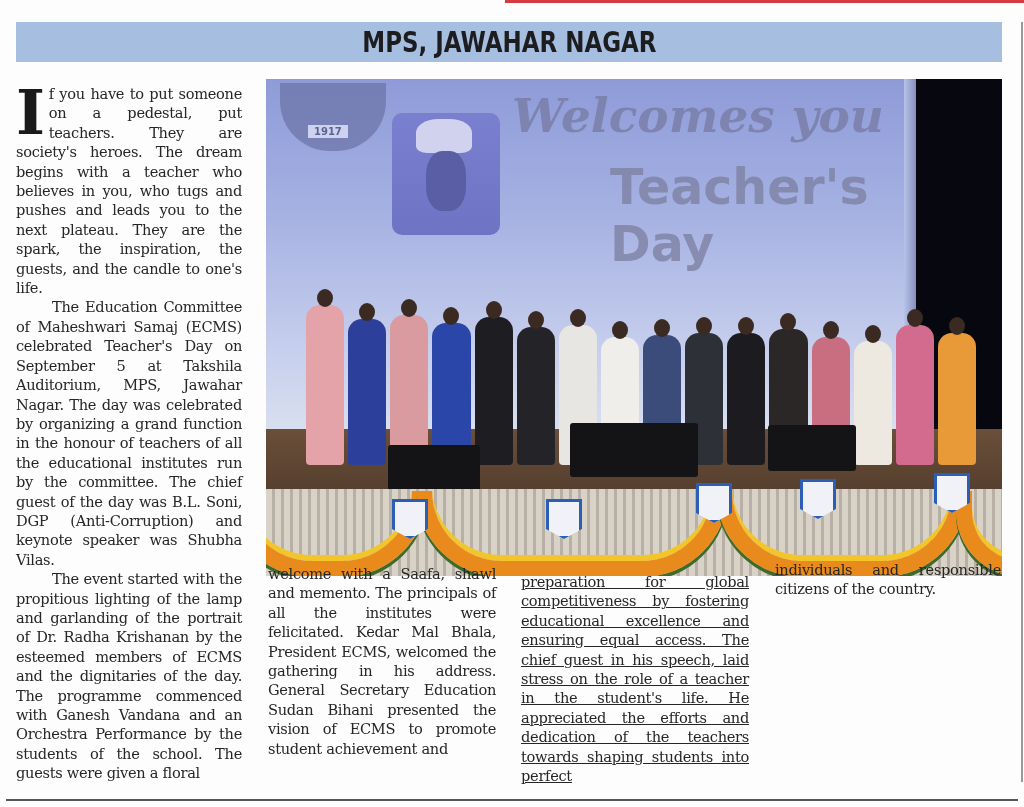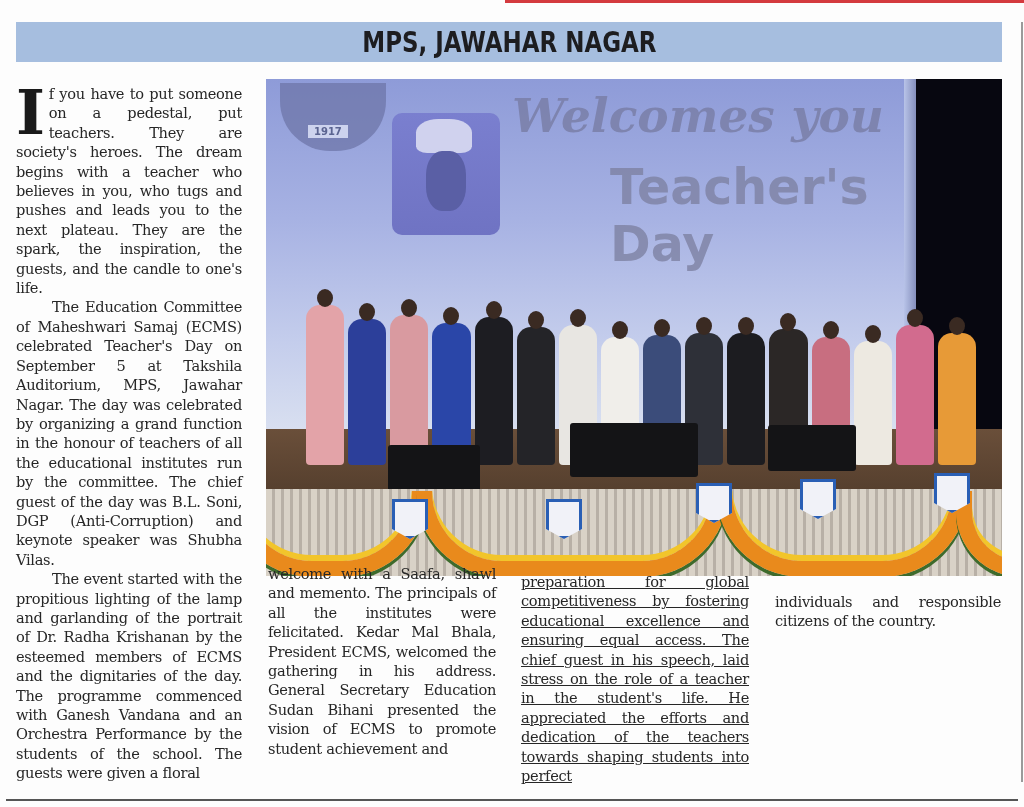--- a/index.html
+++ b/index.html
@@ -8,21 +8,21 @@
   .right-rule{position:absolute;left:1021px;top:22px;width:2px;height:760px;background:#9a9a9a;}
   .banner{position:absolute;left:16px;top:22px;width:986px;height:40px;background:#a6bedf;display:flex;align-items:center;justify-content:center;}
   .banner-title{font-family:"DejaVu Sans",sans-serif;font-weight:bold;font-size:28px;letter-spacing:0px;color:#1d1d20;transform:scaleX(0.82);transform-origin:center;}
   .col{position:absolute;font-size:14.6px;line-height:19.4px;text-align:justify;color:#262626;letter-spacing:-0.3px;}
   .col p{margin:0;}
   .indent{text-indent:36px;}
   .col1{left:16px;top:84px;width:226px;}
   .dropcap{float:left;font-size:62px;line-height:50px;font-weight:bold;margin:4px 4px 0 0;font-family:"DejaVu Serif",serif;color:#1a1a1a;}
   .col2{left:268px;top:564px;width:228px;}
   .col3{left:521px;top:572px;width:228px;text-decoration:underline;}
-  .col4{left:775px;top:592px;width:226px;}
+  .col4{left:775px;top:560px;width:226px;}
   .bottom-rule{position:absolute;left:6px;top:799px;width:1012px;height:2px;background:#555;}
   .photo{position:absolute;left:266px;top:79px;width:736px;height:497px;overflow:hidden;background:#8ea0cf;}
   .screen{position:absolute;left:0;top:0;width:650px;height:350px;background:linear-gradient(180deg,#8e9bd8 0%,#a7b2e3 40%,#c4cdec 75%,#d8dff0 100%);}
   .dark-wing{position:absolute;left:650px;top:0;width:86px;height:350px;background:#070710;}
   .screen-edge{position:absolute;left:638px;top:0;width:14px;height:350px;background:linear-gradient(90deg,#b8c3e8,#7c86b5);}
   .logo{position:absolute;left:14px;top:4px;width:106px;height:68px;border-radius:0 0 50px 50px;background:#6d75a8;opacity:.75;}
   .logo-year{position:absolute;left:42px;top:46px;font-family:"DejaVu Sans",sans-serif;font-weight:bold;font-size:10px;color:#5b6491;background:#cdd3ee;padding:1px 6px;}
   .portrait{position:absolute;left:126px;top:34px;width:108px;height:122px;border-radius:10px;background:linear-gradient(180deg,#7a7fcf,#6f73c3);}
   .turban{position:absolute;left:150px;top:40px;width:56px;height:34px;border-radius:40% 40% 20% 20%;background:#d9dcf2;opacity:.9;}
   .face{position:absolute;left:160px;top:72px;width:40px;height:60px;border-radius:40%;background:#5a5fa5;}

